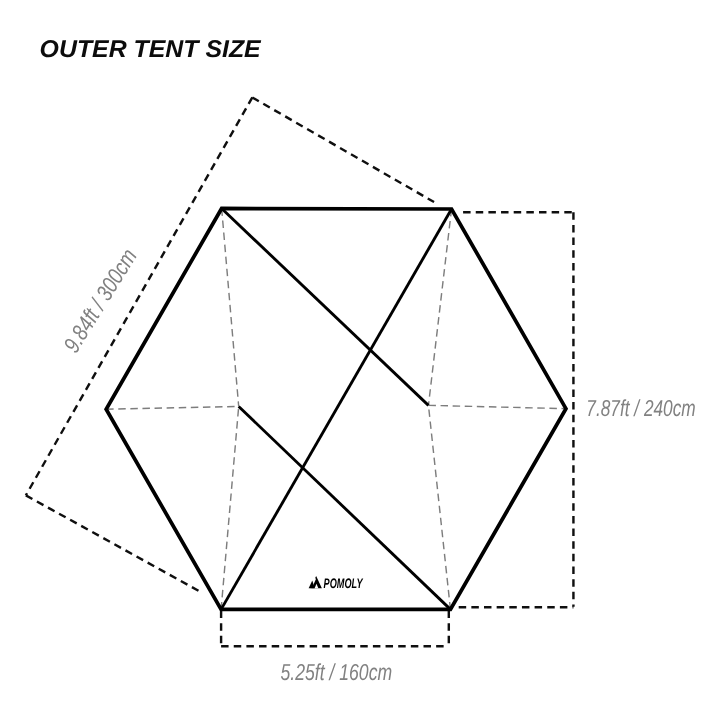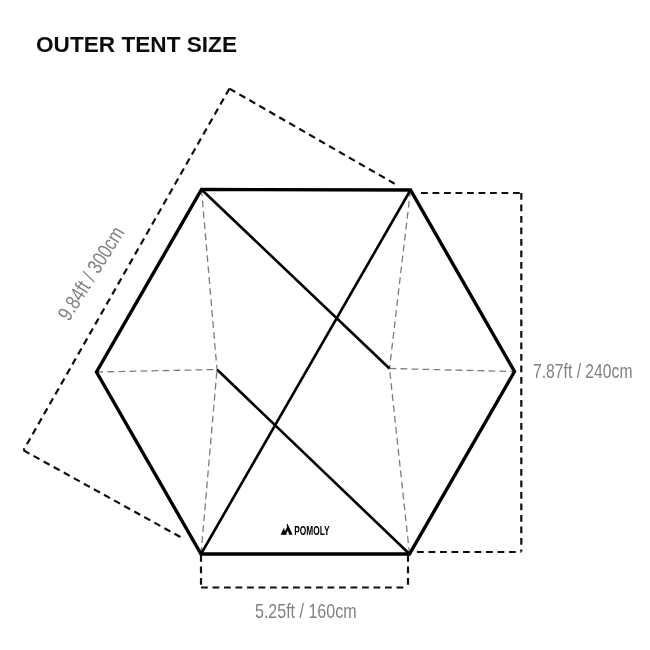--- a/index.html
+++ b/index.html
@@ -1,17 +1,17 @@
 <!DOCTYPE html>
 <html><head>
 <meta charset="utf-8">
 <style>
   html,body{margin:0;padding:0;background:#fff;}
   .page{position:relative;width:650px;height:650px;background:#fff;overflow:hidden;
-        font-family:"Liberation Sans", sans-serif;}
+        font-family:"Liberation Sans", sans-serif;font-style:italic;}
 </style>
 </head>
 <body>
 <div class="page">
 <svg width="650" height="650" viewBox="0 0 650 650" xmlns="http://www.w3.org/2000/svg">
 
   <rect x="0" y="0" width="650" height="650" fill="#ffffff"></rect>
 
   <text x="36" y="51.8" font-size="22" font-weight="bold" fill="#0c0c0c" textLength="201" lengthAdjust="spacingAndGlyphs">OUTER TENT SIZE</text>
 

